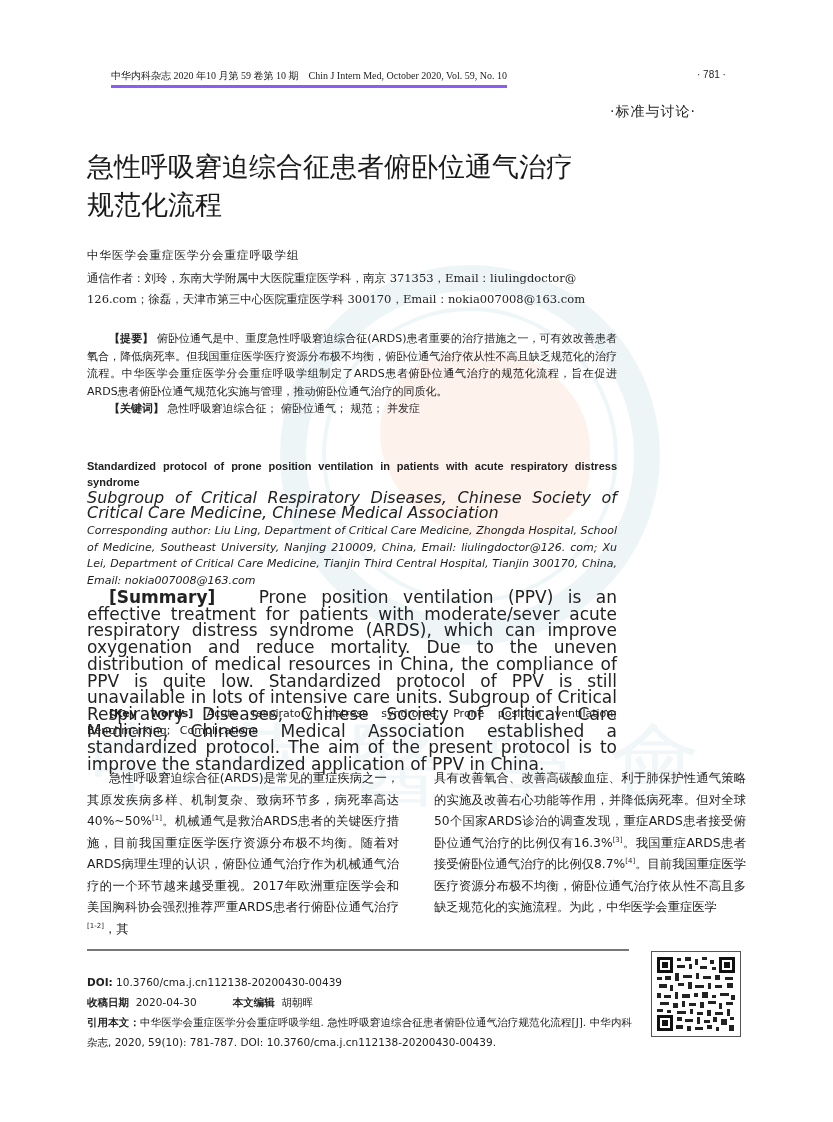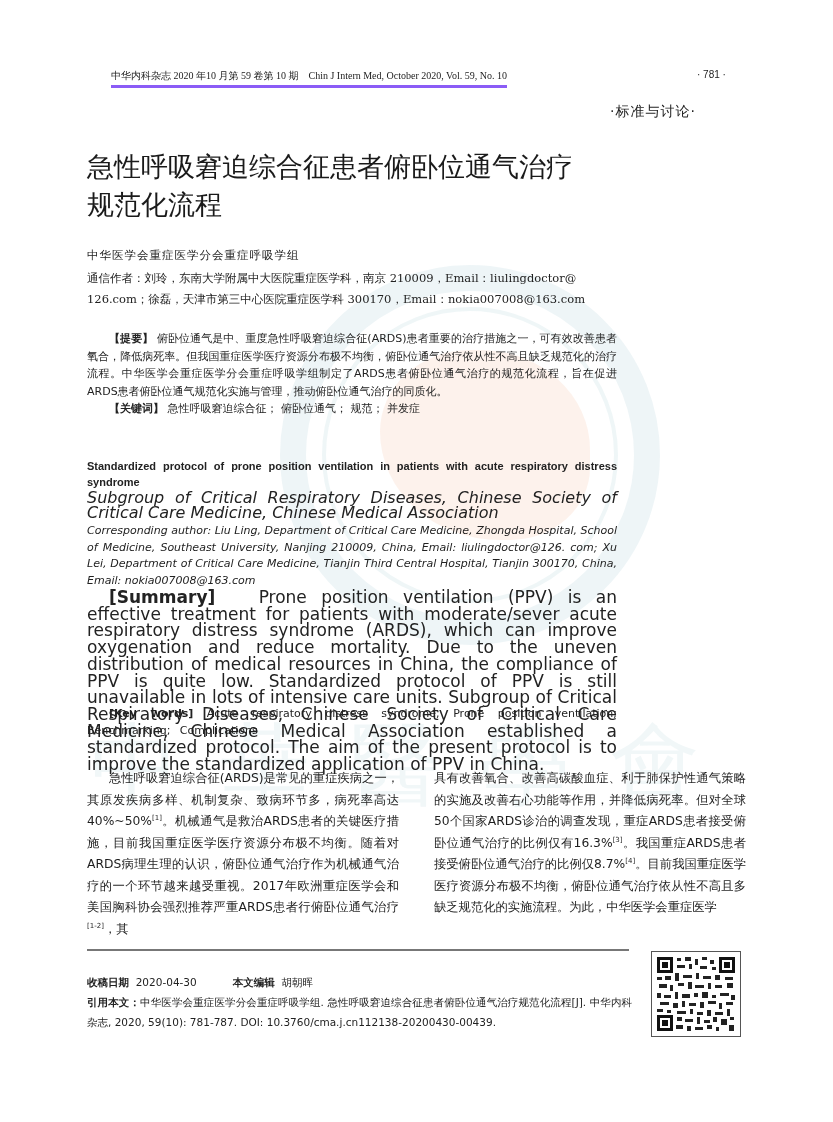--- a/index.html
+++ b/index.html
@@ -63,21 +63,21 @@
 
 <div class="abs section-tag">·标准与讨论·</div>
 
 <div class="abs title">
   <div>急性呼吸窘迫综合征患者俯卧位通气治疗</div>
   <div>规范化流程</div>
 </div>
 
 <div class="abs author-group">中华医学会重症医学分会重症呼吸学组</div>
 <div class="abs corr">
-  <div>通信作者：刘玲，东南大学附属中大医院重症医学科，南京 210009，Email：liulingdoctor@</div>
+  <div>通信作者：刘玲，东南大学附属中大医院重症医学科，南京 371353，Email：liulingdoctor@</div>
   <div>126.com；徐磊，天津市第三中心医院重症医学科 300170，Email：nokia007008@163.com</div>
 </div>
 
 <div class="abs abstract-zh">
   <div class="indent"><span class="label">【提要】</span> <span>俯卧位通气是中、重度急性呼吸窘迫综合征(ARDS)患者重要的治疗措施之一，可有效改善患者氧合，降低病死率。但我国重症医学医疗资源分布极不均衡，俯卧位通气治疗依从性不高且缺乏规范化的治疗流程。中华医学会重症医学分会重症呼吸学组制定了ARDS患者俯卧位通气治疗的规范化流程，旨在促进ARDS患者俯卧位通气规范化实施与管理，推动俯卧位通气治疗的同质化。</span></div>
   <div class="kw-zh"><span class="label">【关键词】</span> <span>急性呼吸窘迫综合征；  俯卧位通气；  规范；  并发症</span></div>
 </div>
 
 <div class="abs en-title">Standardized protocol of prone position ventilation in patients with acute respiratory distress syndrome</div>
 <div class="abs en-group">Subgroup of Critical Respiratory Diseases, Chinese Society of Critical Care Medicine, Chinese Medical Association</div>
@@ -88,20 +88,21 @@
 <div class="abs en-kw indent">
   <span class="label">[Key words]</span> <span>Acute respiratory distress syndrome;  Prone position ventilation; Benchmarking;  Complications</span>
 </div>
 
 <div class="abs col col-left indent"><span>急性呼吸窘迫综合征(ARDS)是常见的重症疾病之一，其原发疾病多样、机制复杂、致病环节多，病死率高达40%~50%</span><sup>[1]</sup><span>。机械通气是救治ARDS患者的关键医疗措施，目前我国重症医学医疗资源分布极不均衡。随着对ARDS病理生理的认识，俯卧位通气治疗作为机械通气治疗的一个环节越来越受重视。2017年欧洲重症医学会和美国胸科协会强烈推荐严重ARDS患者行俯卧位通气治疗</span><sup>[1-2]</sup><span>，其</span></div>
 
 <div class="abs col col-right"><span>具有改善氧合、改善高碳酸血症、利于肺保护性通气策略的实施及改善右心功能等作用，并降低病死率。但对全球50个国家ARDS诊治的调查发现，重症ARDS患者接受俯卧位通气治疗的比例仅有16.3%</span><sup>[3]</sup><span>。我国重症ARDS患者接受俯卧位通气治疗的比例仅8.7%</span><sup>[4]</sup><span>。目前我国重症医学医疗资源分布极不均衡，俯卧位通气治疗依从性不高且多缺乏规范化的实施流程。为此，中华医学会重症医学</span></div>
 
 <div class="abs divider"></div>
 <div class="abs footer">
+  <div><span class="label">DOI:</span> <span>10.3760/cma.j.cn112138-20200430-00439</span></div>
   <div><span class="label">收稿日期</span>&nbsp;&nbsp;<span>2020-04-30</span><span class="gap"></span><span class="label">本文编辑</span>&nbsp;&nbsp;<span>胡朝晖</span></div>
   <div style="width:545px; text-align:justify;"><span class="label">引用本文：</span><span>中华医学会重症医学分会重症呼吸学组. 急性呼吸窘迫综合征患者俯卧位通气治疗规范化流程[J]. 中华内科杂志, 2020, 59(10): 781-787. DOI: 10.3760/cma.j.cn112138-20200430-00439.</span></div>
 </div>
 
 <div class="abs qr">
   <svg width="82" height="78" viewBox="0 0 82 78">
     <rect x="2" y="2" width="16" height="16" fill="#111"></rect>
       <rect x="5" y="5" width="10" height="10" fill="#fff"></rect>
       <rect x="7" y="7" width="6" height="6" fill="#111"></rect>
     <rect x="64" y="2" width="16" height="16" fill="#111"></rect>

